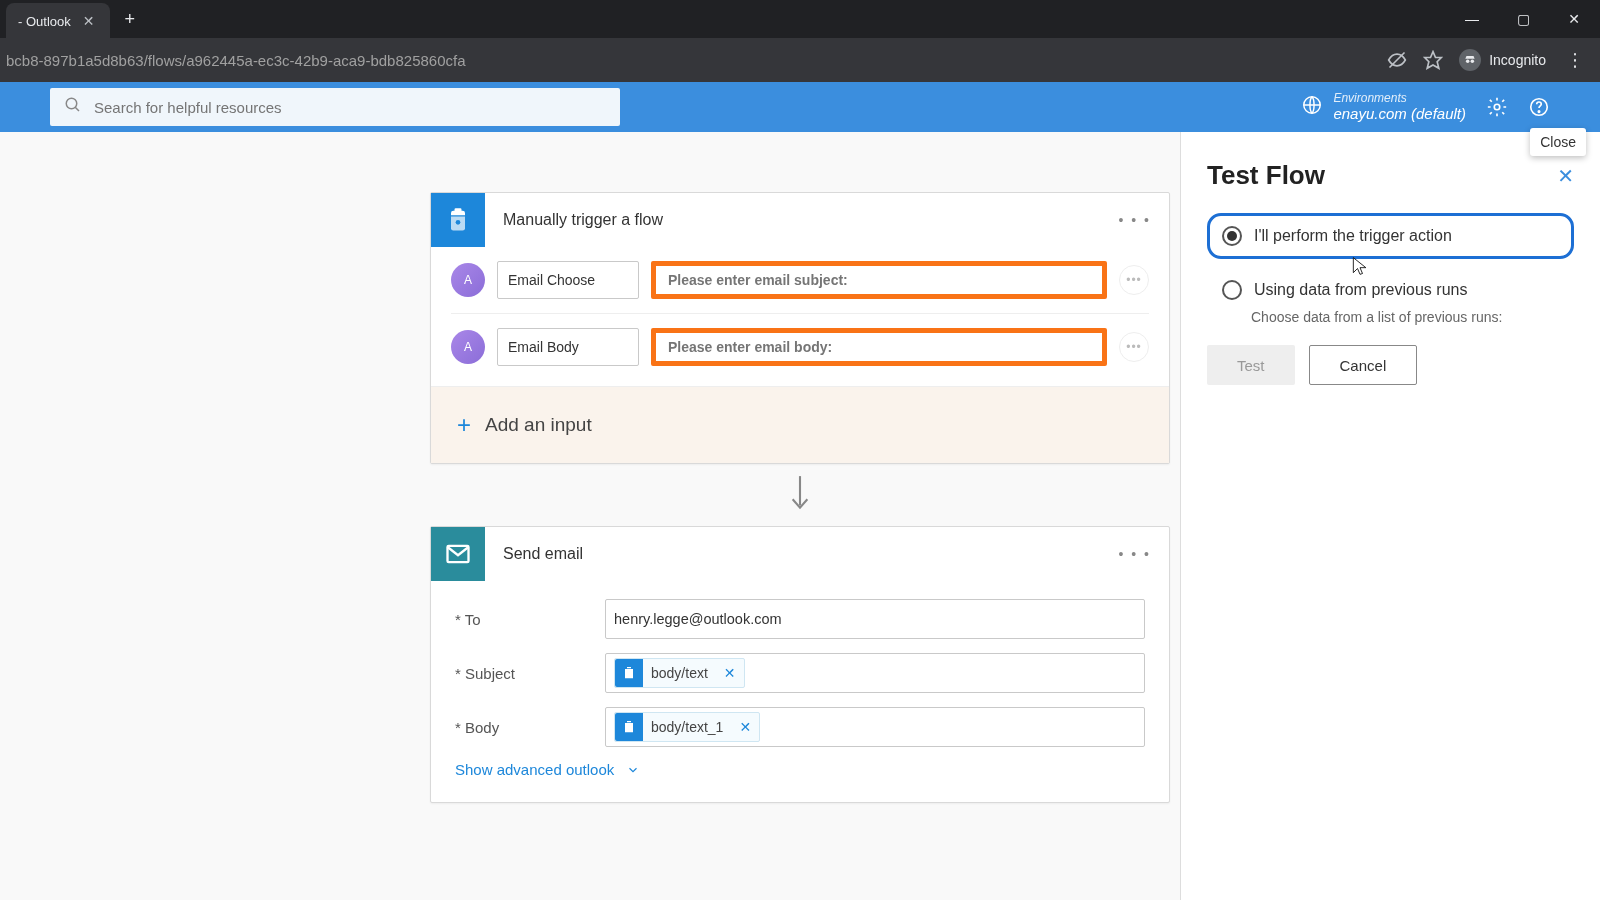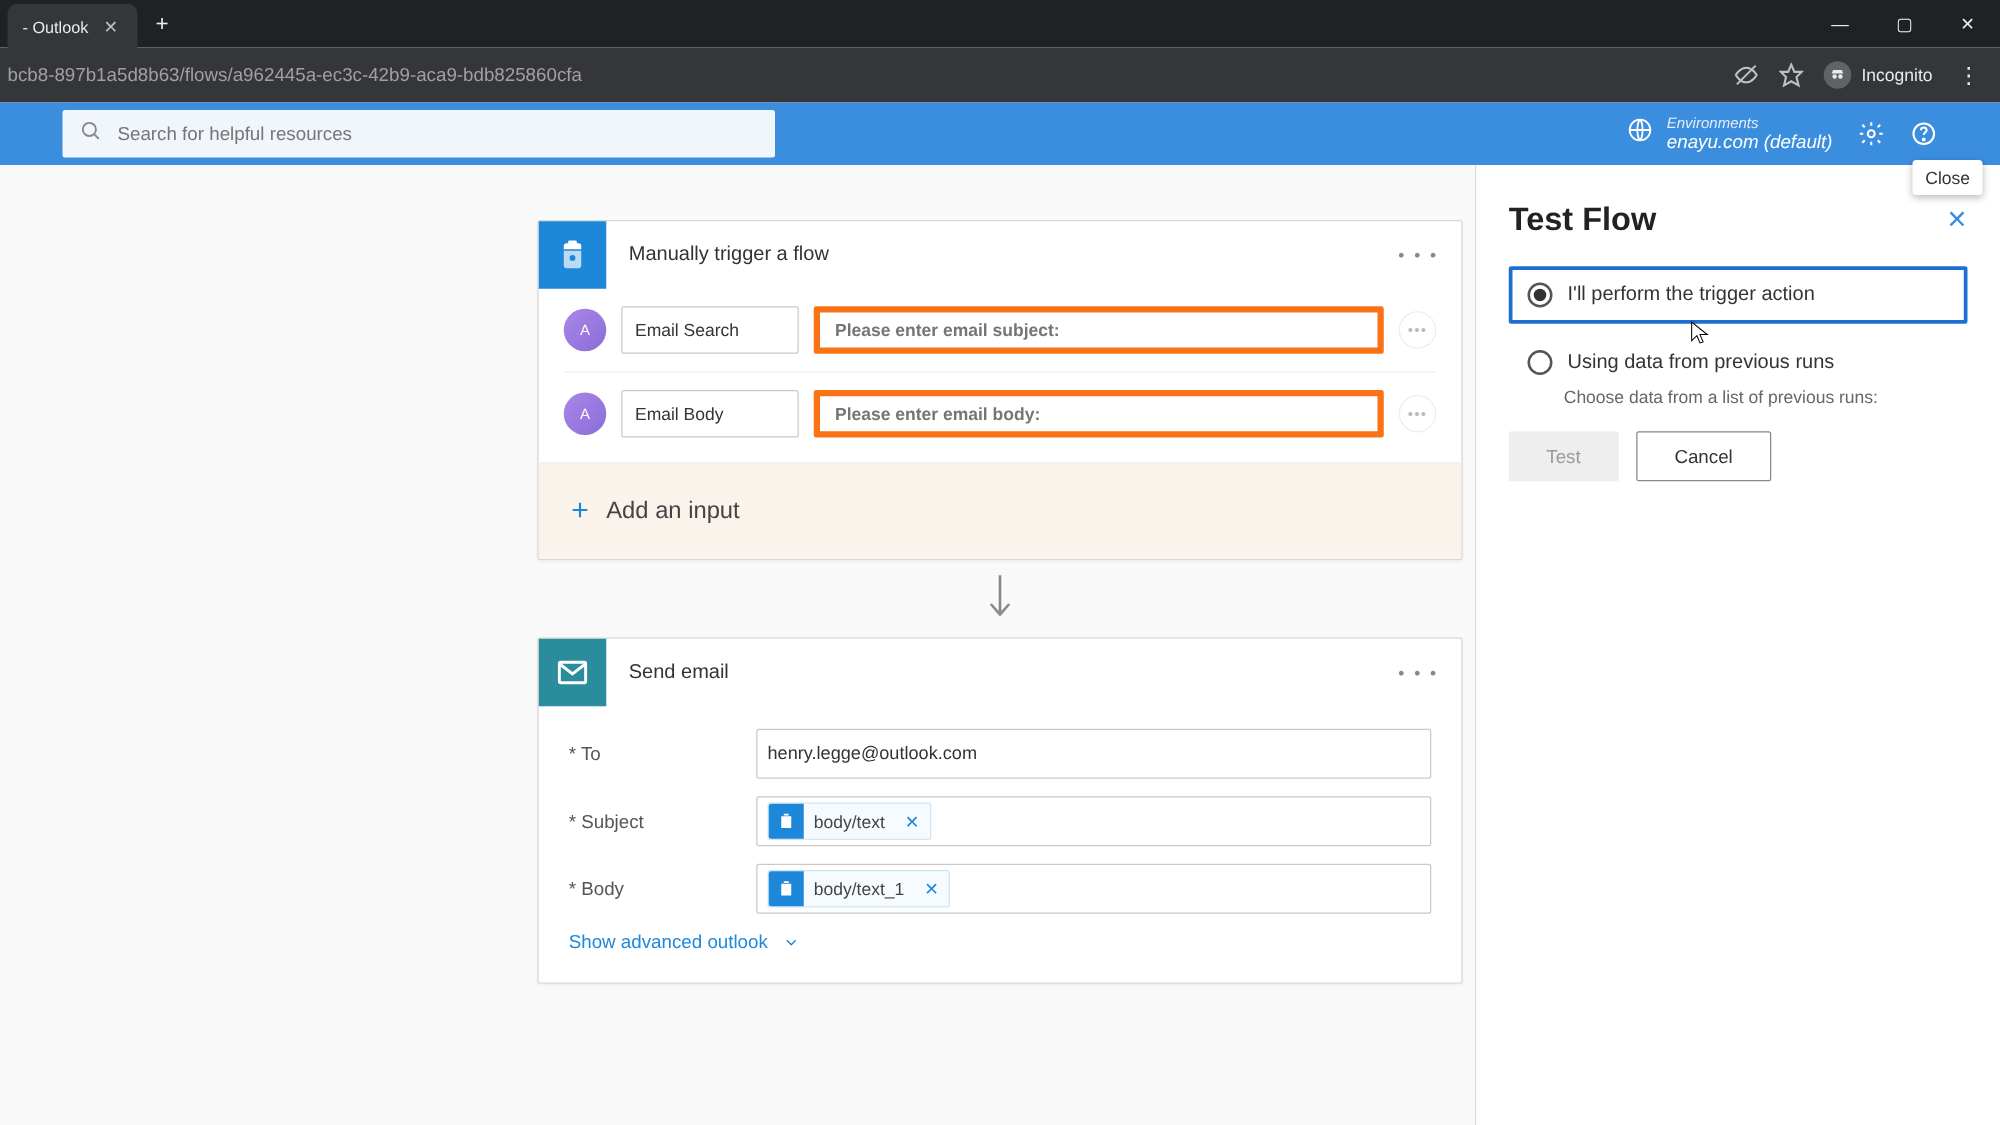--- a/index.html
+++ b/index.html
@@ -30,21 +30,21 @@
 .env-block { display: flex; align-items: center; gap: 10px; }
 .env-icon svg { width: 22px; height: 22px; }
 .env-text { line-height: 1.2; font-style: italic; }
 .env-label { font-size: 12px; opacity: 0.85; }
 .env-value { font-size: 15px; }
 .header-icon { cursor: pointer; display: flex; }
 .header-icon svg { width: 22px; height: 22px; }
 .close-tooltip { position: absolute; right: 14px; top: 46px; background: #fff; color: #333; font-size: 14px; padding: 6px 10px; border-radius: 3px; box-shadow: 0 2px 6px rgba(0,0,0,0.25); z-index: 20; }
 
 
-.canvas { background: #f9f9f9; height: calc(900px - 38px - 44px - 50px); position: relative; display: flex; justify-content: center; padding-top: 44px; }
+.canvas { background: #f9f9f9; height: calc(900px - 38px - 44px - 50px); position: relative; display: flex; justify-content: center; padding-top: 60px; }
 .flow-col { width: 740px; }
 
 .card { background: #fff; border: 1px solid #d9d9d9; border-radius: 2px; box-shadow: 0 1px 2px rgba(0,0,0,0.05); }
 
 .card-header { display: flex; align-items: center; height: 54px; }
 .card-icon { width: 54px; height: 54px; display: flex; align-items: center; justify-content: center; }
 .card-icon.blue { background: #1d87da; }
 .card-icon.teal { background: #2a8c9c; }
 .card-icon svg { width: 28px; height: 28px; }
 .card-title { font-size: 16px; color: #333; margin-left: 18px; }
@@ -78,21 +78,21 @@
 .show-adv { display: flex; align-items: center; gap: 12px; color: #1d87da; font-size: 15px; cursor: pointer; margin-top: 10px; }
 .show-adv svg { width: 14px; height: 14px; }
 
 
 .test-panel { position: absolute; right: 0; top: 132px; bottom: 0; width: 420px; background: #fff; border-left: 1px solid #ddd; padding: 28px 26px; z-index: 10; }
 .panel-header { display: flex; align-items: center; justify-content: space-between; margin-bottom: 22px; }
 .panel-title { font-size: 26px; font-weight: 600; color: #222; }
 .panel-close { color: #3b8ede; font-size: 20px; cursor: pointer; }
 
 .radio-option { display: flex; align-items: center; gap: 12px; padding: 10px 12px; font-size: 16px; color: #333; cursor: pointer; border: 3px solid transparent; border-radius: 2px; }
-.radio-option.selected { border-color: #1d6fd4; }
+.radio-option.selected { border-color: #1d6fd4; border-radius: 14px; }
 .radio-circle { width: 20px; height: 20px; border: 2px solid #555; border-radius: 50%; display:flex; align-items:center; justify-content:center; flex-shrink:0; }
 .radio-circle.filled::after { content:""; width: 10px; height: 10px; background:#333; border-radius:50%; }
 .radio-sub { font-size: 14px; color: #666; margin-left: 44px; margin-top: -4px; margin-bottom: 16px; }
 
 .panel-buttons { display: flex; gap: 14px; margin-top: 20px; }
 .btn { height: 40px; padding: 0 30px; font-size: 15px; border-radius: 2px; display:flex; align-items:center; justify-content:center; cursor: pointer; }
 .btn.test { background: #eee; color: #999; border: none; }
 .btn.cancel { background: #fff; color: #333; border: 1px solid #888; }
 
 .cursor { position: absolute; top: 254px; right: 230px; z-index: 30; pointer-events:none; }
@@ -193,21 +193,21 @@
               <path d="M6 9h12v10a2 2 0 01-2 2H8a2 2 0 01-2-2V9z" fill="#fff" opacity="0.7"></path>
               <circle cx="12" cy="14" r="2" fill="#1d87da"></circle>
             </svg>
         </div>
         <span class="card-title">Manually trigger a flow</span>
         <span class="card-menu">• • •</span>
       </div>
 
       <div class="param-row">
         <span class="param-pill">A</span>
-        <div class="param-name">Email Search</div>
+        <div class="param-name">Email Choose</div>
         <input class="param-input" placeholder="Please enter email subject:" style="">
         <span class="param-menu">•••</span>
       </div>
       <div class="divider"></div>
       <div class="param-row">
         <span class="param-pill">A</span>
         <div class="param-name">Email Body</div>
         <input class="param-input" placeholder="Please enter email body:" style="">
         <span class="param-menu">•••</span>
       </div>

